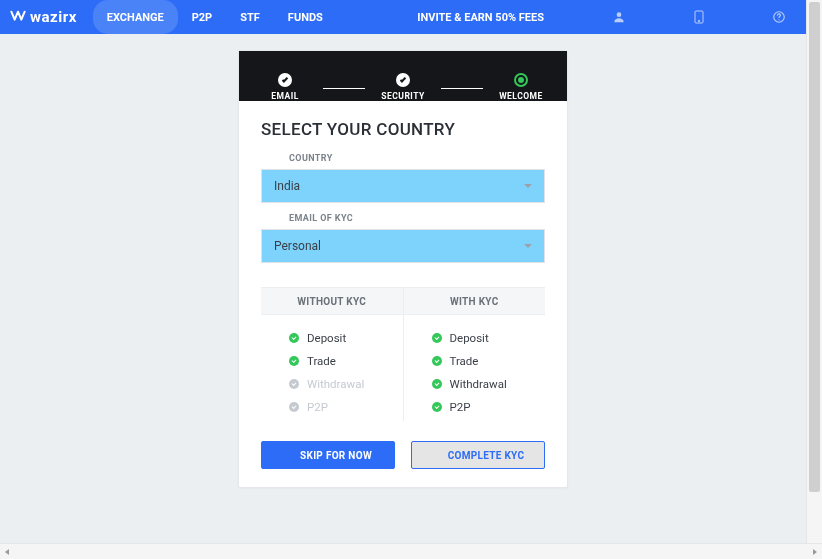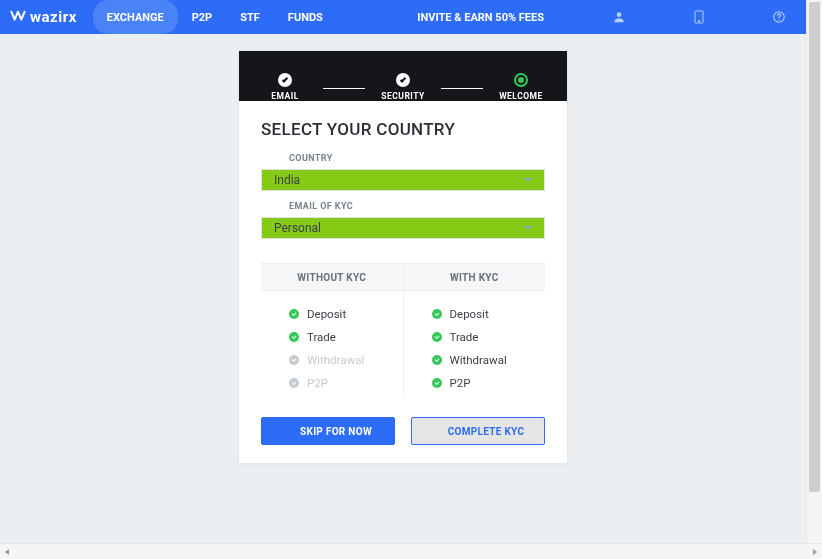--- a/index.html
+++ b/index.html
@@ -120,29 +120,29 @@
     font-size: 9px;
     font-weight: 700;
     letter-spacing: 0.4px;
     color: #7b828b;
     margin-bottom: 6px;
     margin-top: 10px;
     padding-left: 28px;
   }
   .select {
     border: 1px solid #dfe3e8;
-    height: 22px;
+    height: 34px;
     display: flex;
     align-items: center;
     justify-content: space-between;
     padding: 0 12px;
     font-size: 12px;
     color: #3a3f47;
     cursor: pointer;
-    background:#84cc16;
+    background:#7dd3fc;
   }
   .chev {
     width: 0; height: 0;
     border-left: 4px solid transparent;
     border-right: 4px solid transparent;
     border-top: 4px solid #9aa1aa;
   }
 
   .kyc-grid {
     display: flex;

